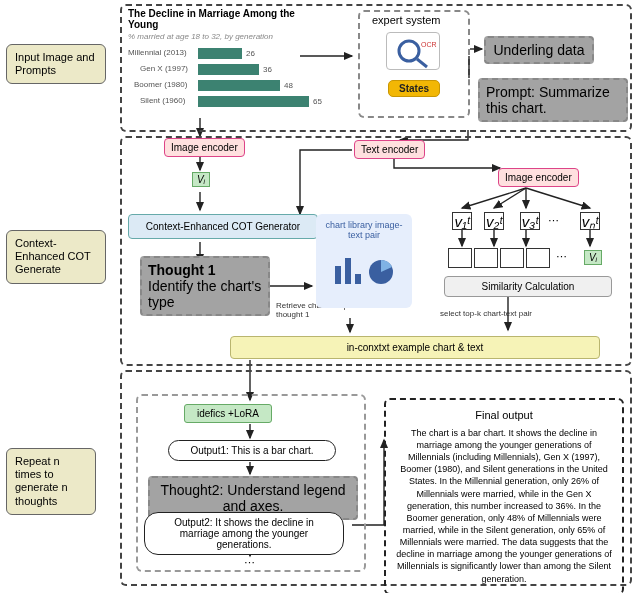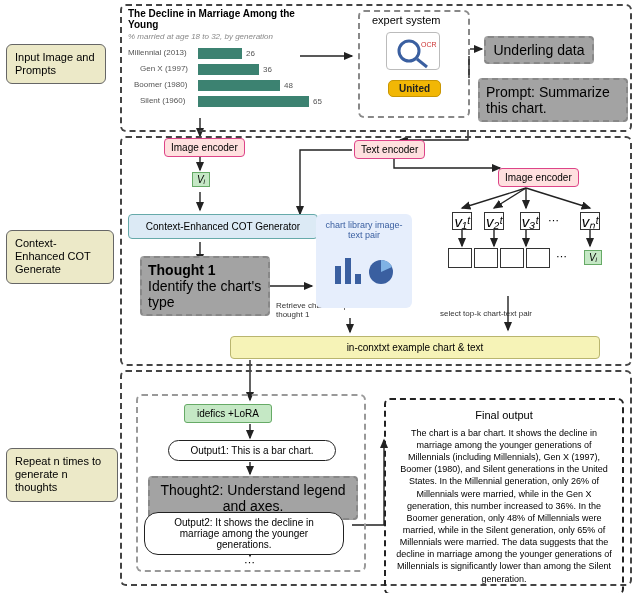--- a/index.html
+++ b/index.html
@@ -84,23 +84,23 @@
 
   <path class="arrow" d="M250 500 L250 512"></path>
 
   <path class="arrow" d="M250 544 L250 556"></path>
 
   <path class="arrow" d="M352 525 L384 525 L384 440"></path>
 </svg>
 
 <div class="label-box" style="left:6px; top:44px; width:100px;">Input Image and
 Prompts</div>
-<div class="label-box" style="left:6px; top:230px; width:108px;">Context-Enhanced
+<div class="label-box" style="left:6px; top:230px; width:100px;">Context-Enhanced
 COT Generate</div>
-<div class="label-box" style="left:6px; top:448px; width:112px;">Repeat n times to
+<div class="label-box" style="left:6px; top:448px; width:90px;">Repeat n times to
 generate n
 thoughts</div>
 
 <div class="dashed-region" style="left:120px; top:4px; width:512px; height:128px;"></div>
 
 <div class="chart-title" style="left:128px; top:8px; width:180px;">The Decline in Marriage Among the Young</div>
 <div class="chart-sub" style="left:128px; top:32px;">% married at age 18 to 32, by generation</div>
 
 <div class="bar-label" style="left:128px; top:48px;">Millennial (2013)</div>
 <div class="bar" style="left:198px; top:48px; width:44px;"></div>
@@ -120,21 +120,21 @@
 
 <div class="dashed-region" style="left:358px; top:10px; width:112px; height:108px; border-color:#888;"></div>
 <div class="expert-title" style="left:372px; top:14px;">expert system</div>
 <div class="expert-icon" style="left:386px; top:32px;">
   <svg width="54" height="38">
         <circle cx="22" cy="18" r="10" fill="none" stroke="#3a5fa0" stroke-width="3"></circle>
         <line x1="30" y1="26" x2="40" y2="34" stroke="#3a5fa0" stroke-width="3"></line>
         <text x="34" y="14" font-size="7" fill="#c33">OCR</text>
       </svg>
 </div>
-<div class="deplot" style="left:388px; top:80px;">United</div>
+<div class="deplot" style="left:388px; top:80px;">States</div>
 
 <div class="thought" style="left:484px; top:36px; width:110px; text-align:center;">Underling data</div>
 <div class="thought" style="left:478px; top:78px; width:150px; text-align:left;">Prompt: Summarize this chart.</div>
 <svg style="position:absolute;left:470px;top:42px;" width="14" height="14">
       <path d="M0 7 L12 7" stroke="#222" stroke-width="1.4" marker-end="url(#ah)"></path>
     </svg>
 <svg style="position:absolute;left:468px;top:56px;" width="2" height="22">
       <line x1="1" y1="0" x2="1" y2="22" stroke="#222" stroke-width="1.4"></line>
     </svg>
 
@@ -174,20 +174,21 @@
 <div class="ellipsis" style="left:548px; top:214px;">⋯</div>
 <div class="vt-box" style="left:580px; top:212px;">vₙᵗ</div>
 
 <div class="empty-box" style="left:448px; top:248px;"></div>
 <div class="empty-box" style="left:474px; top:248px;"></div>
 <div class="empty-box" style="left:500px; top:248px;"></div>
 <div class="empty-box" style="left:526px; top:248px;"></div>
 <div class="ellipsis" style="left:556px; top:250px;">⋯</div>
 <div class="vi" style="left:584px; top:250px;">Vᵢ</div>
 
+<div class="sim-calc" style="left:444px; top:276px; width:168px;">Similarity Calculation</div>
 <div class="tiny-note" style="left:440px; top:310px; max-width:160px;">select top-k chart-text pair</div>
 
 <div class="incontext" style="left:230px; top:336px; width:370px;">in-conxtxt example chart &amp; text</div>
 
 <div class="dashed-region" style="left:120px; top:370px; width:512px; height:216px;"></div>
 
 <div class="dashed-region" style="left:136px; top:394px; width:230px; height:178px; border-color:#999;"></div>
 
 <div class="lora" style="left:184px; top:404px;">idefics   +LoRA</div>
 <div class="output-pill" style="left:168px; top:440px; width:168px;">Output1: This is a bar chart.</div>

